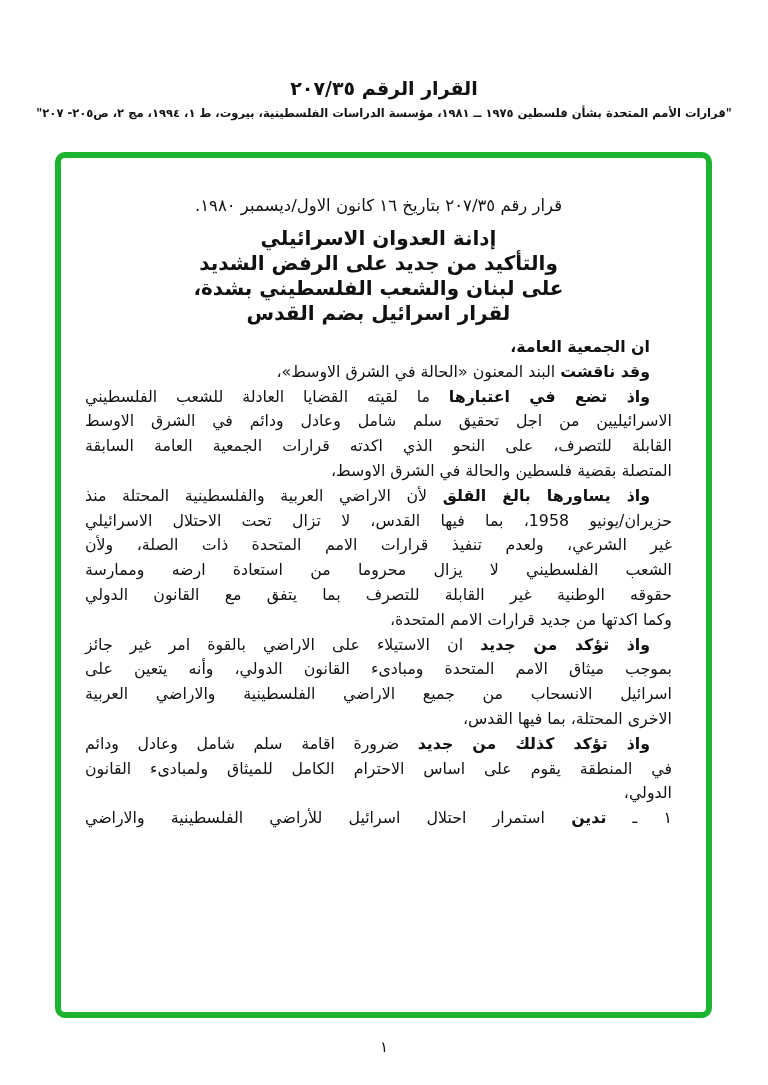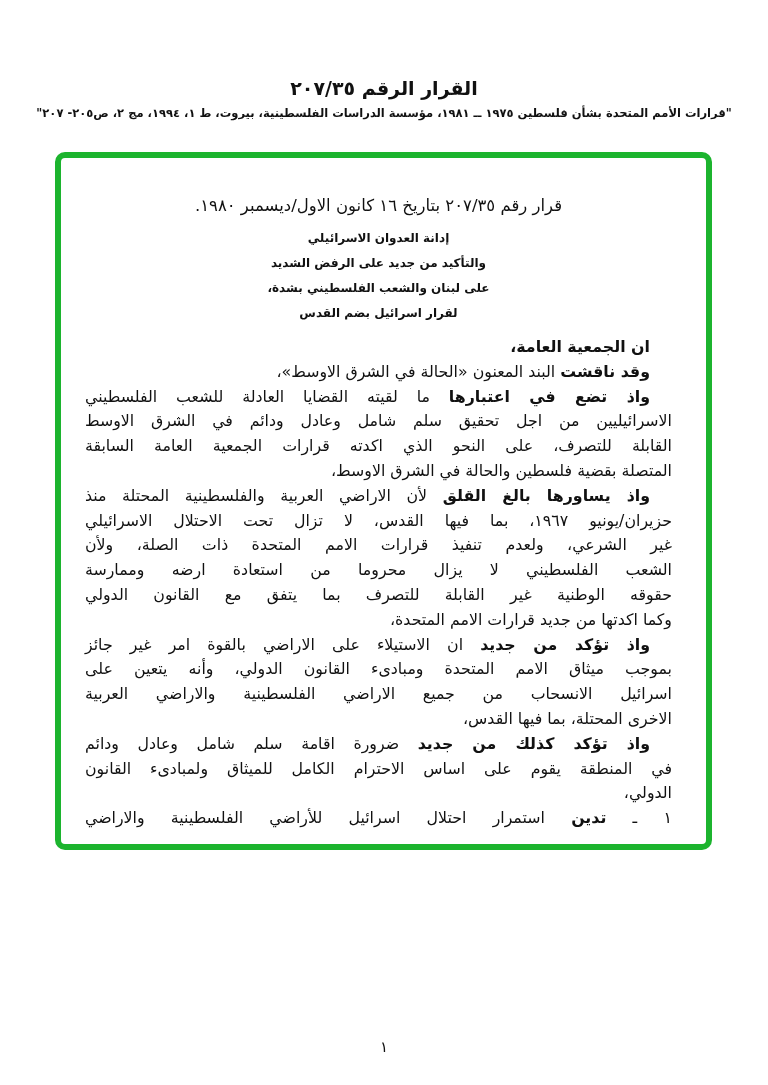--- a/index.html
+++ b/index.html
@@ -30,37 +30,37 @@
   .doc-citation {
     margin-top: 7px;
     font-size: 11.5px;
     font-weight: bold;
     white-space: nowrap;
     letter-spacing: 0px;
   }
   .green-box {
     position: absolute;
     left: 55px; top: 152px;
-    width: 657px; height: 698px;
+    width: 657px; height: 866px;
     box-sizing: border-box;
     border: 6px solid #1cb42e;
     border-radius: 10px;
     padding: 38px 34px 0 24px;
     background: #ffffff;
   }
   .date-line {
     text-align: center;
     font-size: 16.5px;
     font-weight: normal;
     margin-bottom: 11px;
   }
   .heading {
     text-align: center;
     font-weight: bold;
-    font-size: 12px;
+    font-size: 20px;
     line-height: 25px;
     margin-bottom: 9px;
   }
   .body-text {
     font-size: 15.8px;
     line-height: 24.8px;
   }
   .line {
     text-align: justify;
     text-align-last: justify;
@@ -103,21 +103,21 @@
       <div class="line end indent"><b>ان الجمعية العامة،</b></div>
 
       <div class="line end indent"><b>وقد ناقشت</b><span> البند المعنون «الحالة في الشرق الاوسط»،</span></div>
 
       <div class="line indent"><b>واذ تضع في اعتبارها</b><span> ما لقيته القضايا العادلة للشعب الفلسطيني</span></div>
       <div class="line"><span>الاسرائيليين من اجل تحقيق سلم شامل وعادل ودائم في الشرق الاوسط</span></div>
       <div class="line"><span>القابلة للتصرف، على النحو الذي اكدته قرارات الجمعية العامة السابقة</span></div>
       <div class="line end"><span>المتصلة بقضية فلسطين والحالة في الشرق الاوسط،</span></div>
 
       <div class="line indent"><b>واذ يساورها بالغ القلق</b><span> لأن الاراضي العربية والفلسطينية المحتلة منذ</span></div>
-      <div class="line"><span>حزيران/يونيو ١٩٦٧، بما فيها القدس، لا تزال تحت الاحتلال الاسرائيلي</span></div>
+      <div class="line"><span>حزيران/يونيو 1958، بما فيها القدس، لا تزال تحت الاحتلال الاسرائيلي</span></div>
       <div class="line"><span>غير الشرعي، ولعدم تنفيذ قرارات الامم المتحدة ذات الصلة، ولأن</span></div>
       <div class="line"><span>الشعب الفلسطيني لا يزال محروما من استعادة ارضه وممارسة</span></div>
       <div class="line"><span>حقوقه الوطنية غير القابلة للتصرف بما يتفق مع القانون الدولي</span></div>
       <div class="line end"><span>وكما اكدتها من جديد قرارات الامم المتحدة،</span></div>
 
       <div class="line indent"><b>واذ تؤكد من جديد</b><span> ان الاستيلاء على الاراضي بالقوة امر غير جائز</span></div>
       <div class="line"><span>بموجب ميثاق الامم المتحدة ومبادىء القانون الدولي، وأنه يتعين على</span></div>
       <div class="line"><span>اسرائيل الانسحاب من جميع الاراضي الفلسطينية والاراضي العربية</span></div>
       <div class="line end"><span>الاخرى المحتلة، بما فيها القدس،</span></div>
 

